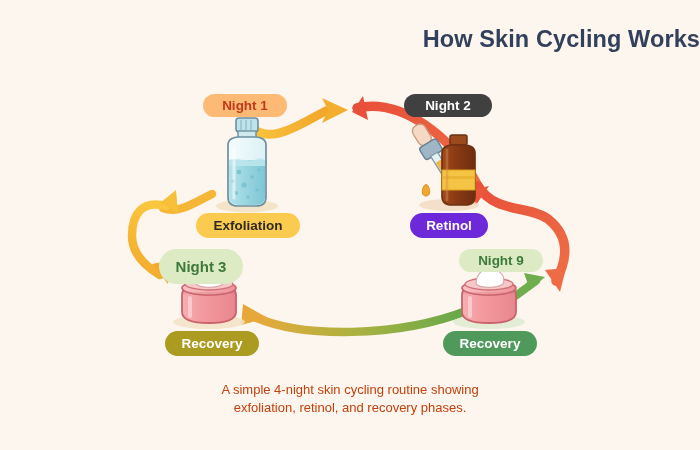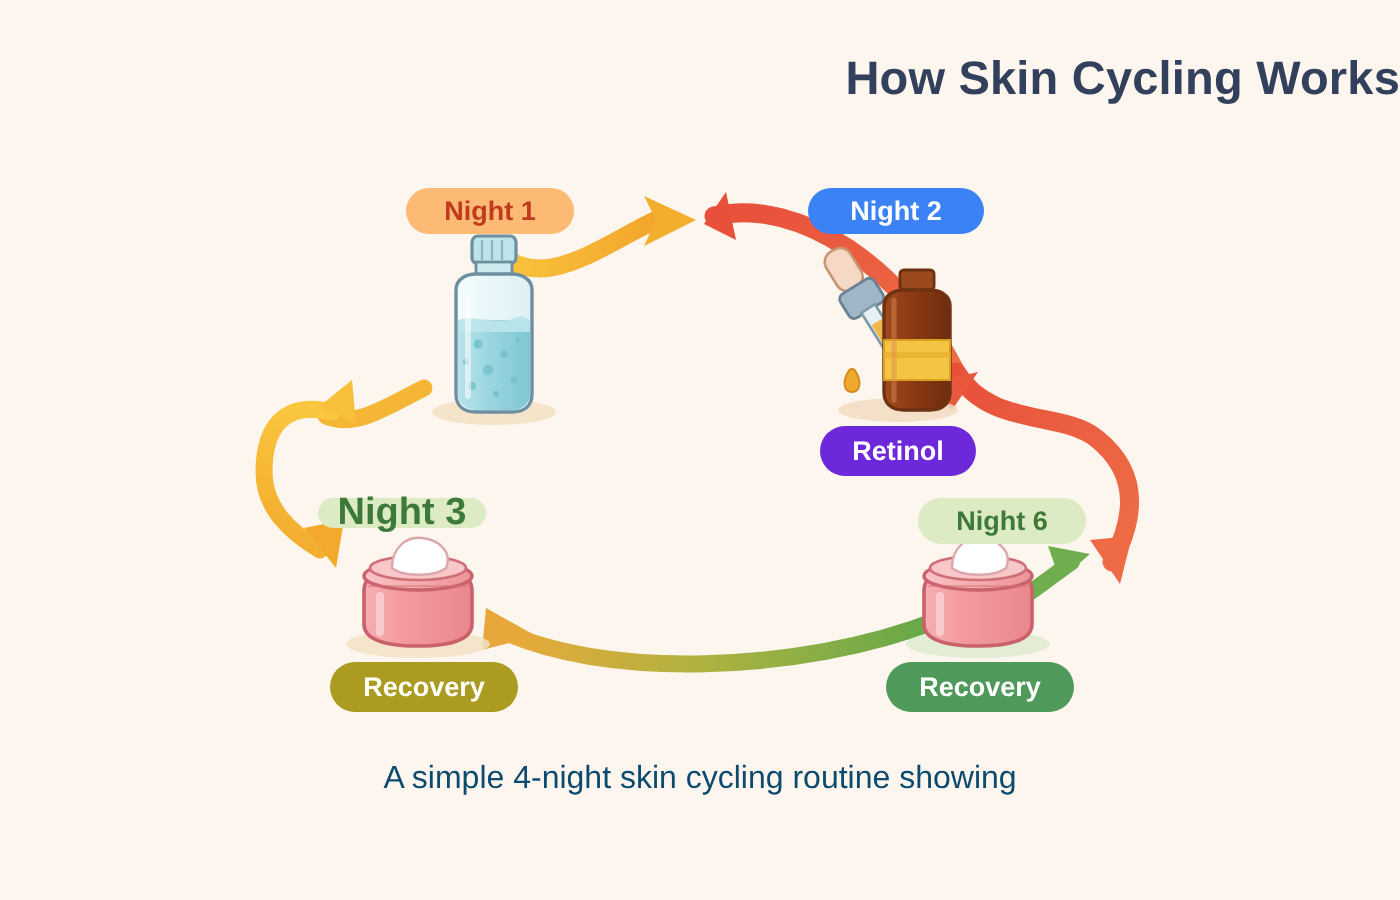--- a/index.html
+++ b/index.html
@@ -29,23 +29,23 @@
     font-weight: bold;
     color: #32405c;
     letter-spacing: 0.1px;
   }
   #caption {
     position: absolute;
     top: 381px;
     left: 0;
     width: 700px;
     text-align: center;
-    font-size: 16px;
+    font-size: 13px;
     line-height: 18px;
-    color: #0c4a6e;
+    color: #c2410c;
   }
   #caption .cap-line { display: block; }
 
   svg.art {
     position: absolute;
     left: 0;
     top: 0;
     width: 700px;
     height: 450px;
   }
@@ -56,23 +56,23 @@
     display: flex;
     align-items: center;
     justify-content: center;
     white-space: nowrap;
     font-weight: bold;
     box-sizing: border-box;
   }
   .pill-night1 { left: 203px; top: 94px; width: 84px; height: 23px;
     background: #fdba74; color: #c03a1d; font-size: 13.5px; }
   .pill-night2 { left: 404px; top: 94px; width: 88px; height: 23px;
-    background: #3b82f6; color: #ffffff; font-size: 13.5px; }
-  .pill-night3 { left: 159px; top: 249px; width: 84px; height: 15px;
-    background: #dcebc4; color: #3d7a3a; font-size: 19px; }
+    background: #404040; color: #ffffff; font-size: 13.5px; }
+  .pill-night3 { left: 159px; top: 249px; width: 84px; height: 35px;
+    background: #dcebc4; color: #3d7a3a; font-size: 15px; }
   .pill-night4 { left: 459px; top: 249px; width: 84px; height: 23px;
     background: #dcebc4; color: #3d7a3a; font-size: 13.5px; }
 
   .pill-exfoliation { left: 196px; top: 213px; width: 104px; height: 25px;
     background: #fbcb50; color: #2f2b24; font-size: 13.5px; }
   .pill-retinol { left: 410px; top: 213px; width: 78px; height: 25px;
     background: #6d28d9; color: #ffffff; font-size: 13.5px; }
   .pill-recovery-left { left: 165px; top: 331px; width: 94px; height: 25px;
     background: #ab9b21; color: #ffffff; font-size: 13.5px; }
   .pill-recovery-right { left: 443px; top: 331px; width: 94px; height: 25px;
@@ -221,23 +221,25 @@
       <path d="M 476 284 C 476 274, 483 268, 491 269 C 501 270, 506 277, 503 284
                C 498 288, 482 289, 476 284 Z" fill="#FFFFFF" stroke="#D9A9AC" stroke-width="1.2"></path>
       <path d="M 470 298 L 470 316" stroke="#FFFFFF" stroke-width="4" opacity="0.4" stroke-linecap="round"></path>
       <path d="M 464 293 L 514 293" stroke="#D1737C" stroke-width="1" opacity="0.5"></path>
     </g>
   </svg>
 
   <div class="pill pill-night1">Night 1</div>
   <div class="pill pill-night2">Night 2</div>
   <div class="pill pill-night3">Night 3</div>
-  <div class="pill pill-night4">Night 6</div>
-
+  <div class="pill pill-night4">Night 9</div>
+
+  <div class="pill pill-exfoliation">Exfoliation</div>
   <div class="pill pill-retinol">Retinol</div>
   <div class="pill pill-recovery-left">Recovery</div>
   <div class="pill pill-recovery-right">Recovery</div>
 
   <div id="caption">
     <span class="cap-line">A simple 4-night skin cycling routine showing</span>
+    <span class="cap-line">exfoliation, retinol, and recovery phases.</span>
   </div>
 
 </div>
 
 </body></html>

